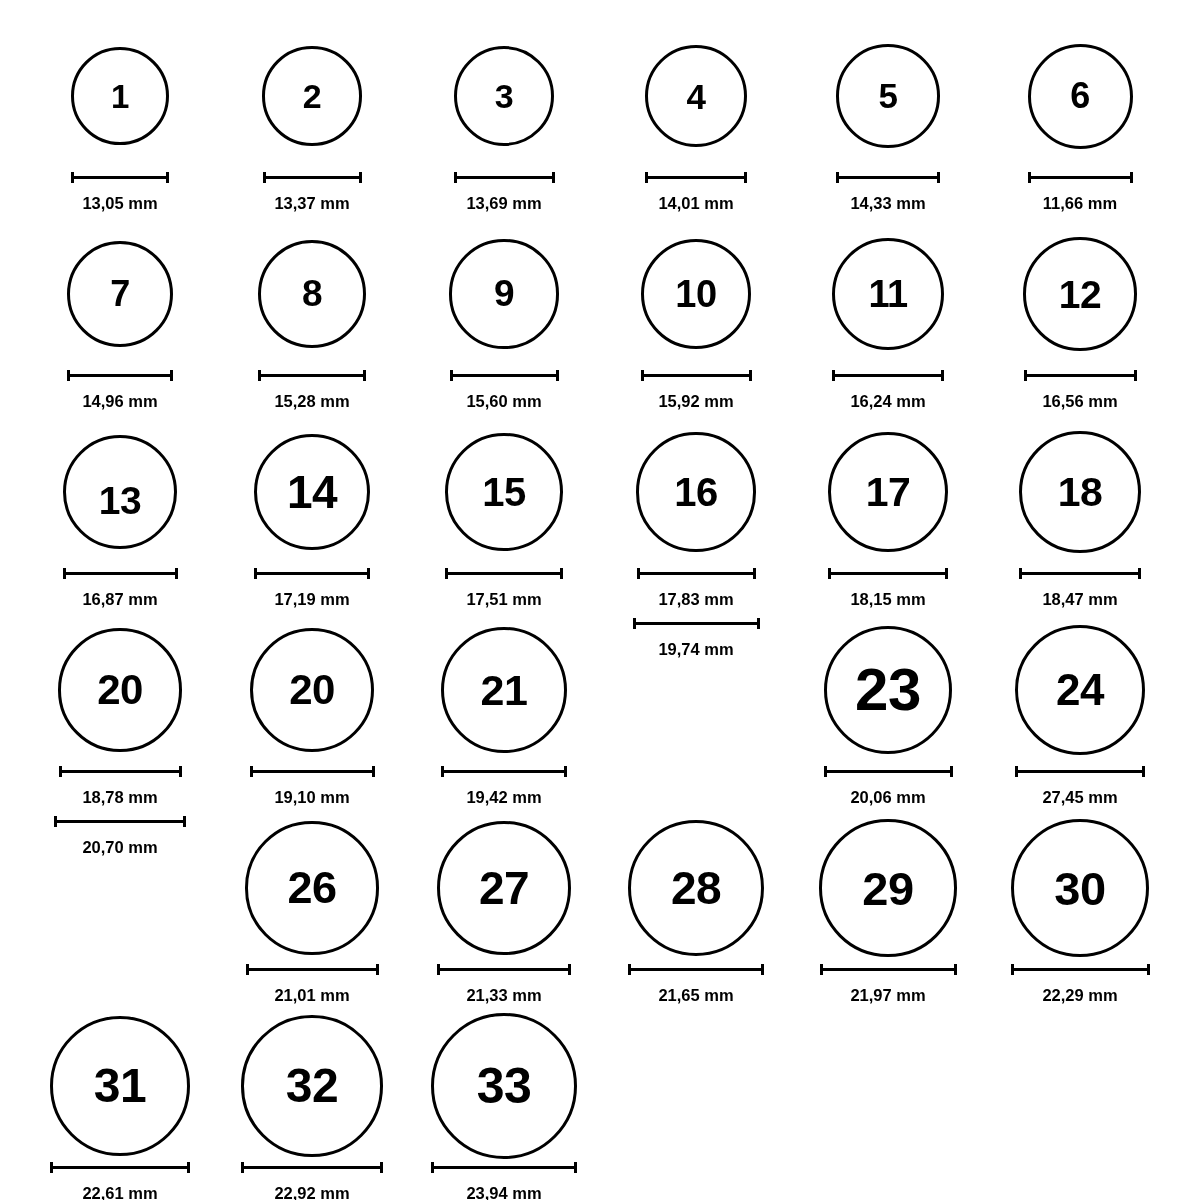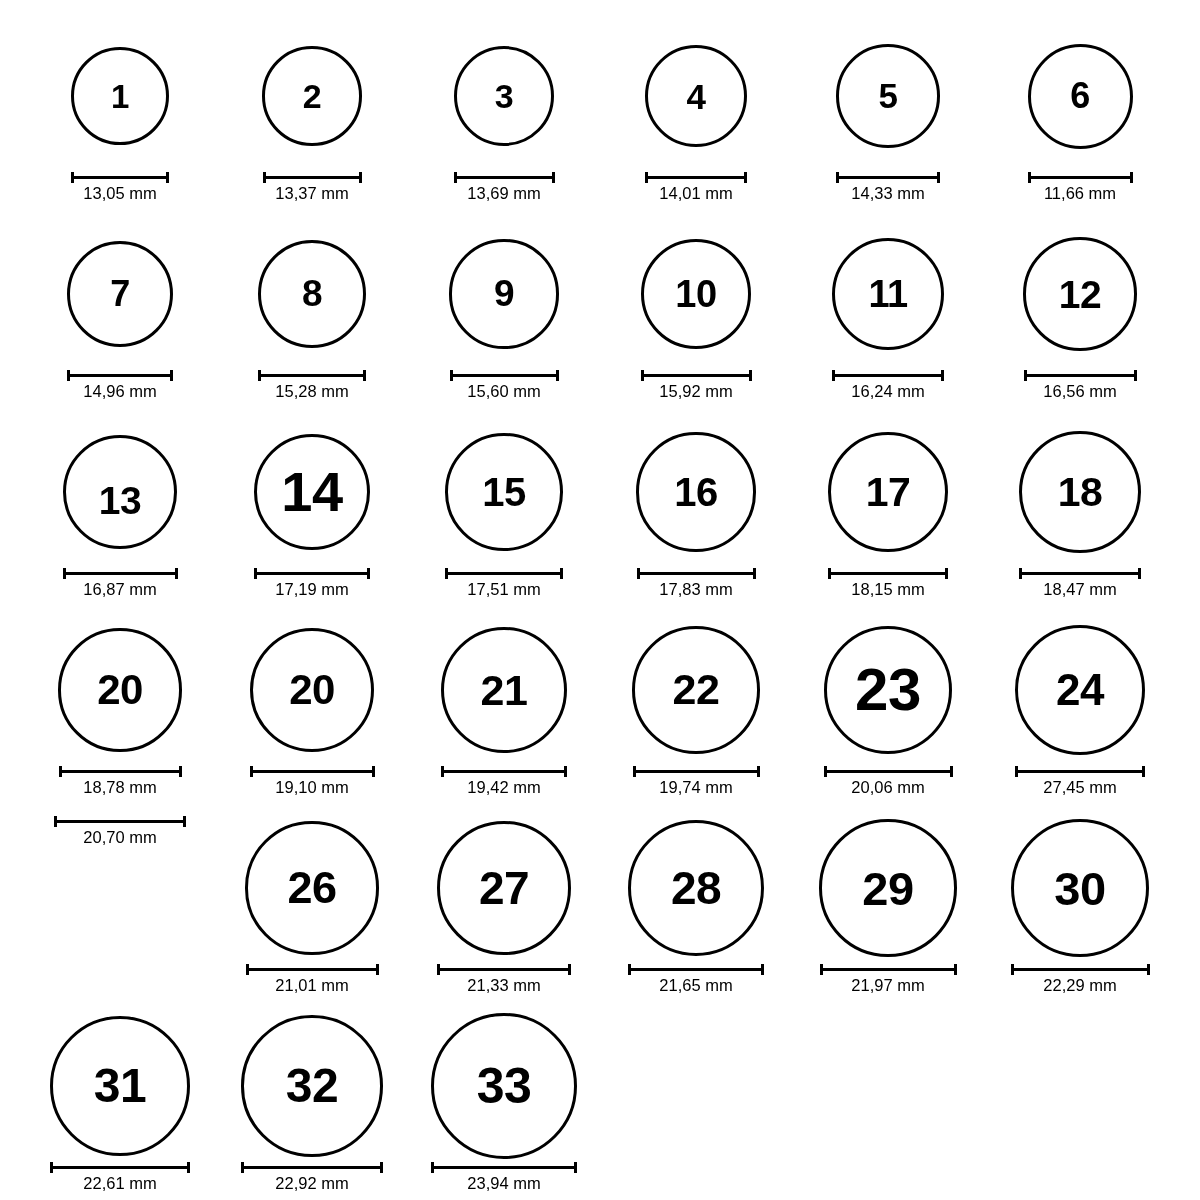--- a/index.html
+++ b/index.html
@@ -92,22 +92,22 @@
     top: 4px;
     left: 0;
     right: 0;
     height: 3px;
     background: #000000;
     display: block;
   }
 
   .mm {
     font-size: 16.5px;
-    font-weight: normal;
-    margin-top: 2px;
+    font-weight: bold;
+    margin-top: 12px;
     white-space: nowrap;
     line-height: 1;
   }
 </style>
 </head>
 <body>
 
 <div id="chart">
   <div class="grid">
       <div class="cell">
@@ -275,21 +275,21 @@
         <div class="measure">
           <span class="bar" style="width: 115px;">
             <i></i>
           </span>
           <div class="mm">16,87 mm</div>
         </div>
       </div>
       <div class="cell">
         <div class="ring-wrap">
           <div class="ring" style="width: 116.248px; height: 116.248px;">
-            <span class="ring-label" style="font-size: 56px; text-align: center;">14</span>
+            <span class="ring-label" style="font-size: 46px; text-align: center;">14</span>
           </div>
         </div>
         <div class="measure">
           <span class="bar" style="width: 116px;">
             <i></i>
           </span>
           <div class="mm">17,19 mm</div>
         </div>
       </div>
       <div class="cell">
@@ -377,25 +377,20 @@
           </div>
         </div>
         <div class="measure">
           <span class="bar" style="width: 126px;">
             <i></i>
           </span>
           <div class="mm">19,42 mm</div>
         </div>
       </div>
       <div class="cell">
-        <div class="ring-wrap">
-          <div class="ring" style="width: 127.488px; height: 127.488px;">
-            <span class="ring-label" style="font-size: 43px;">22</span>
-          </div>
-        </div>
         <div class="measure">
           <span class="bar" style="width: 127px;">
             <i></i>
           </span>
           <div class="mm">19,74 mm</div>
         </div>
       </div>
       <div class="cell">
         <div class="ring-wrap">
           <div class="ring" style="width: 128.898px; height: 128.898px;">

